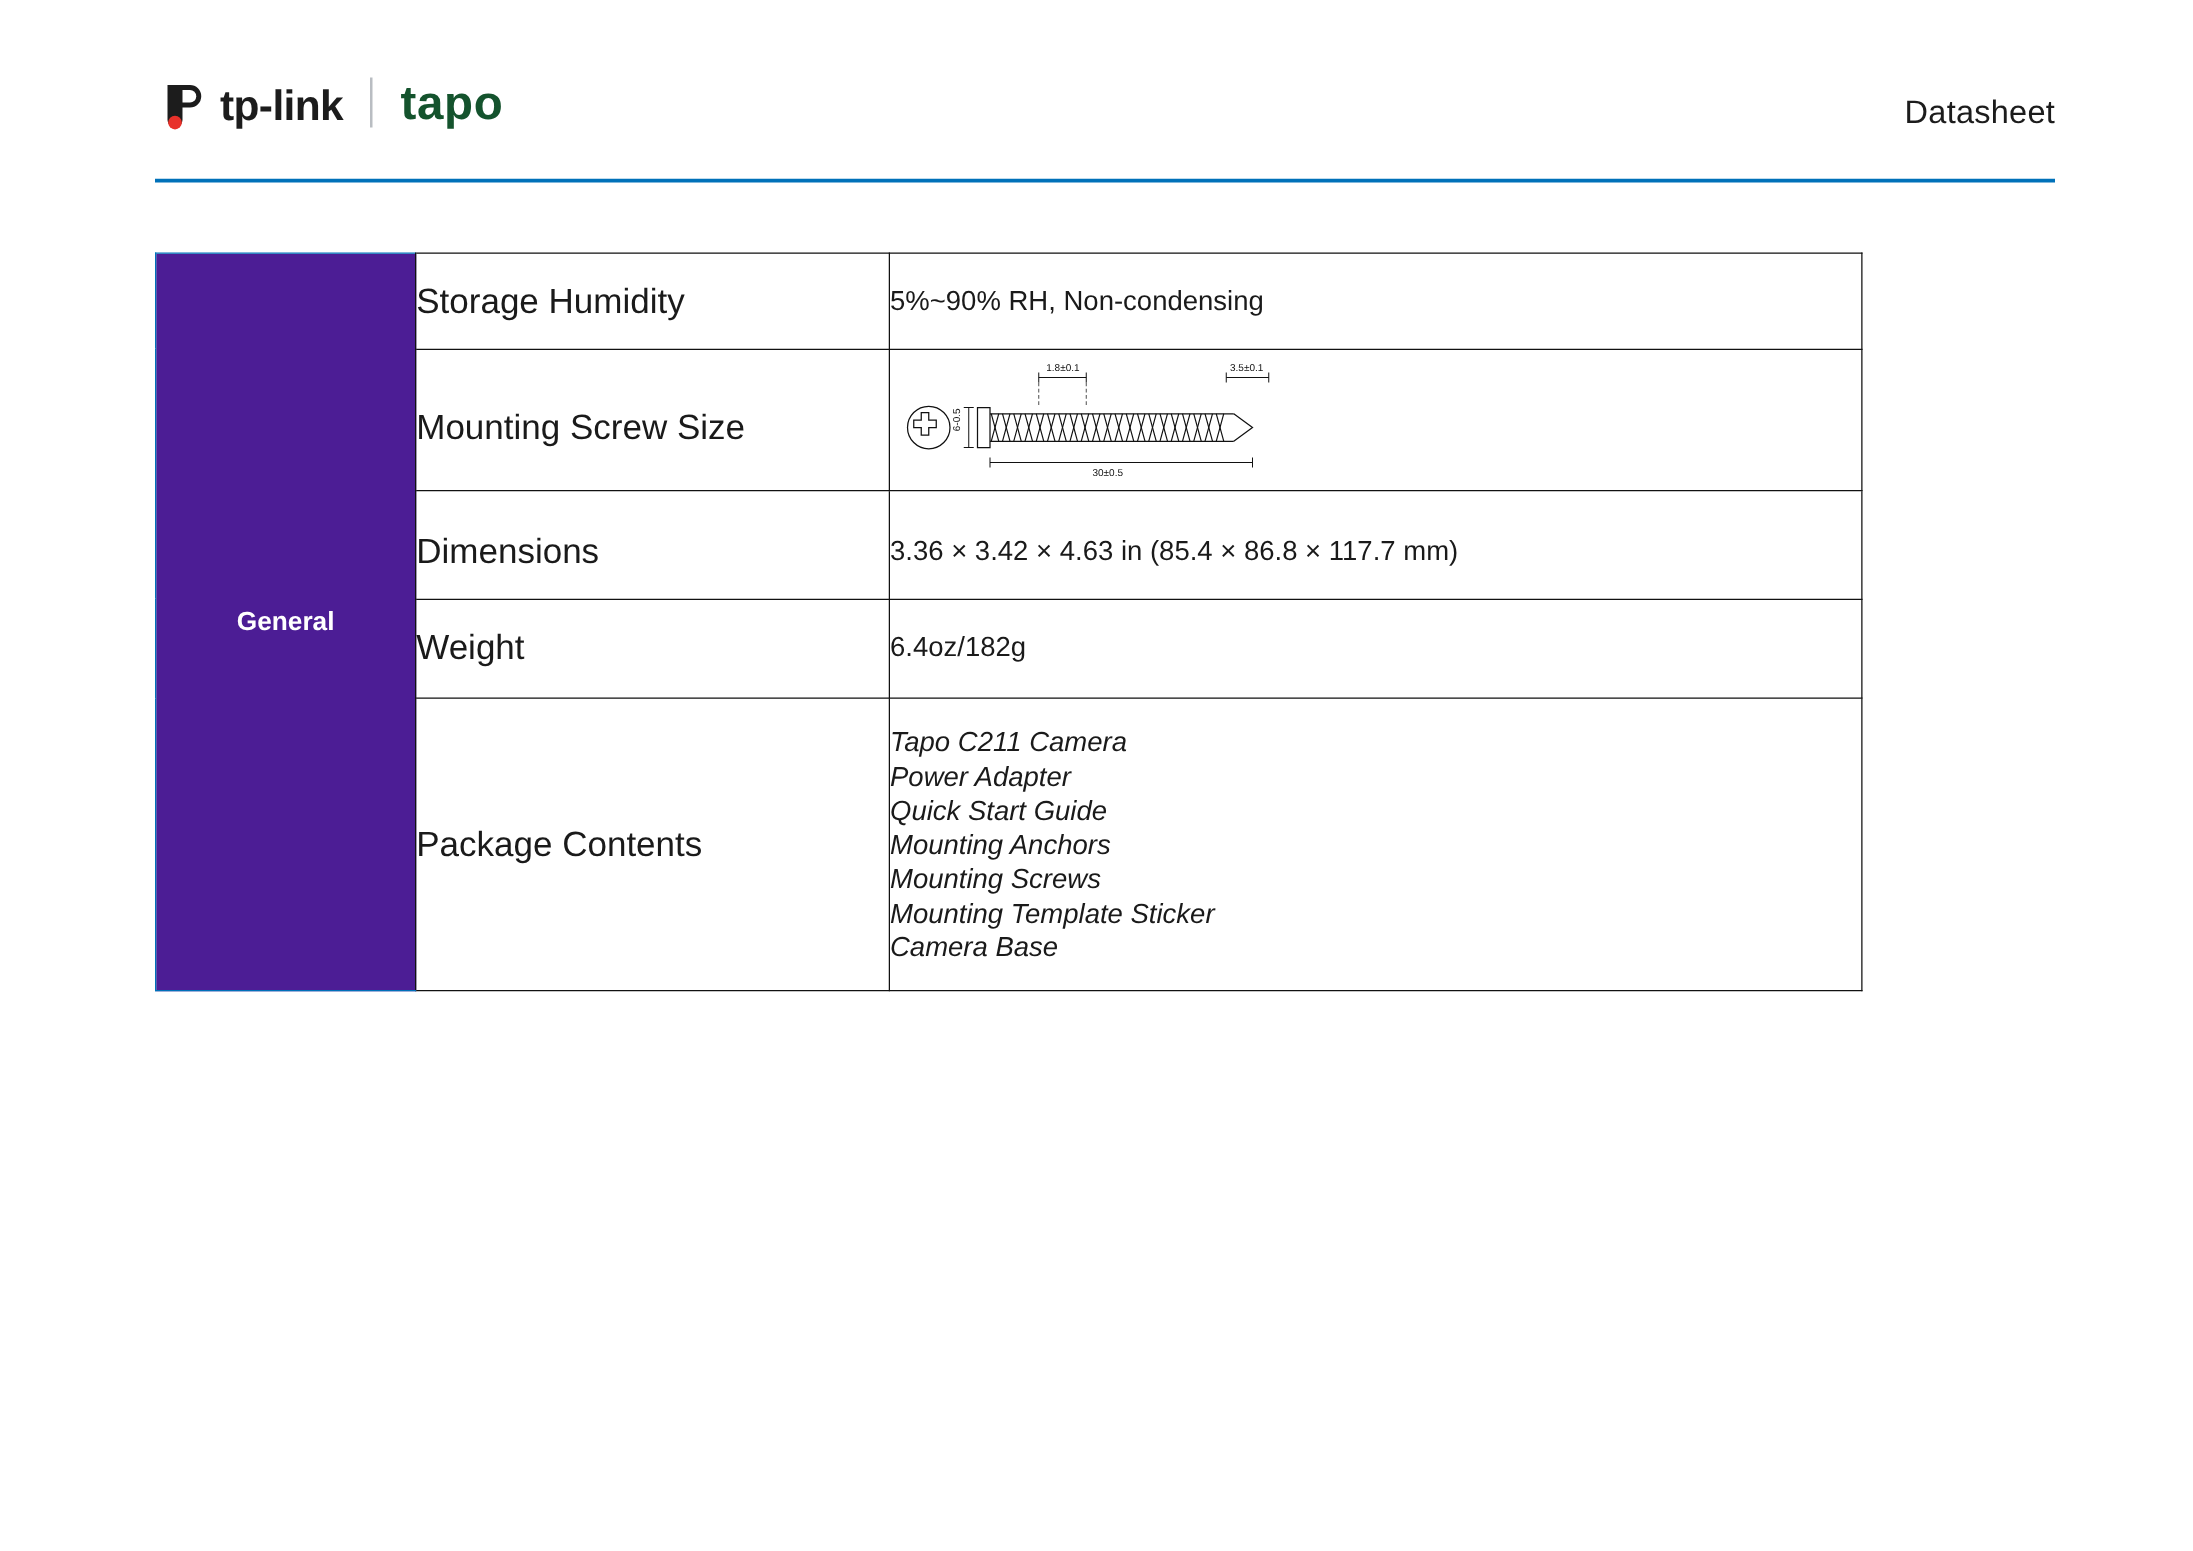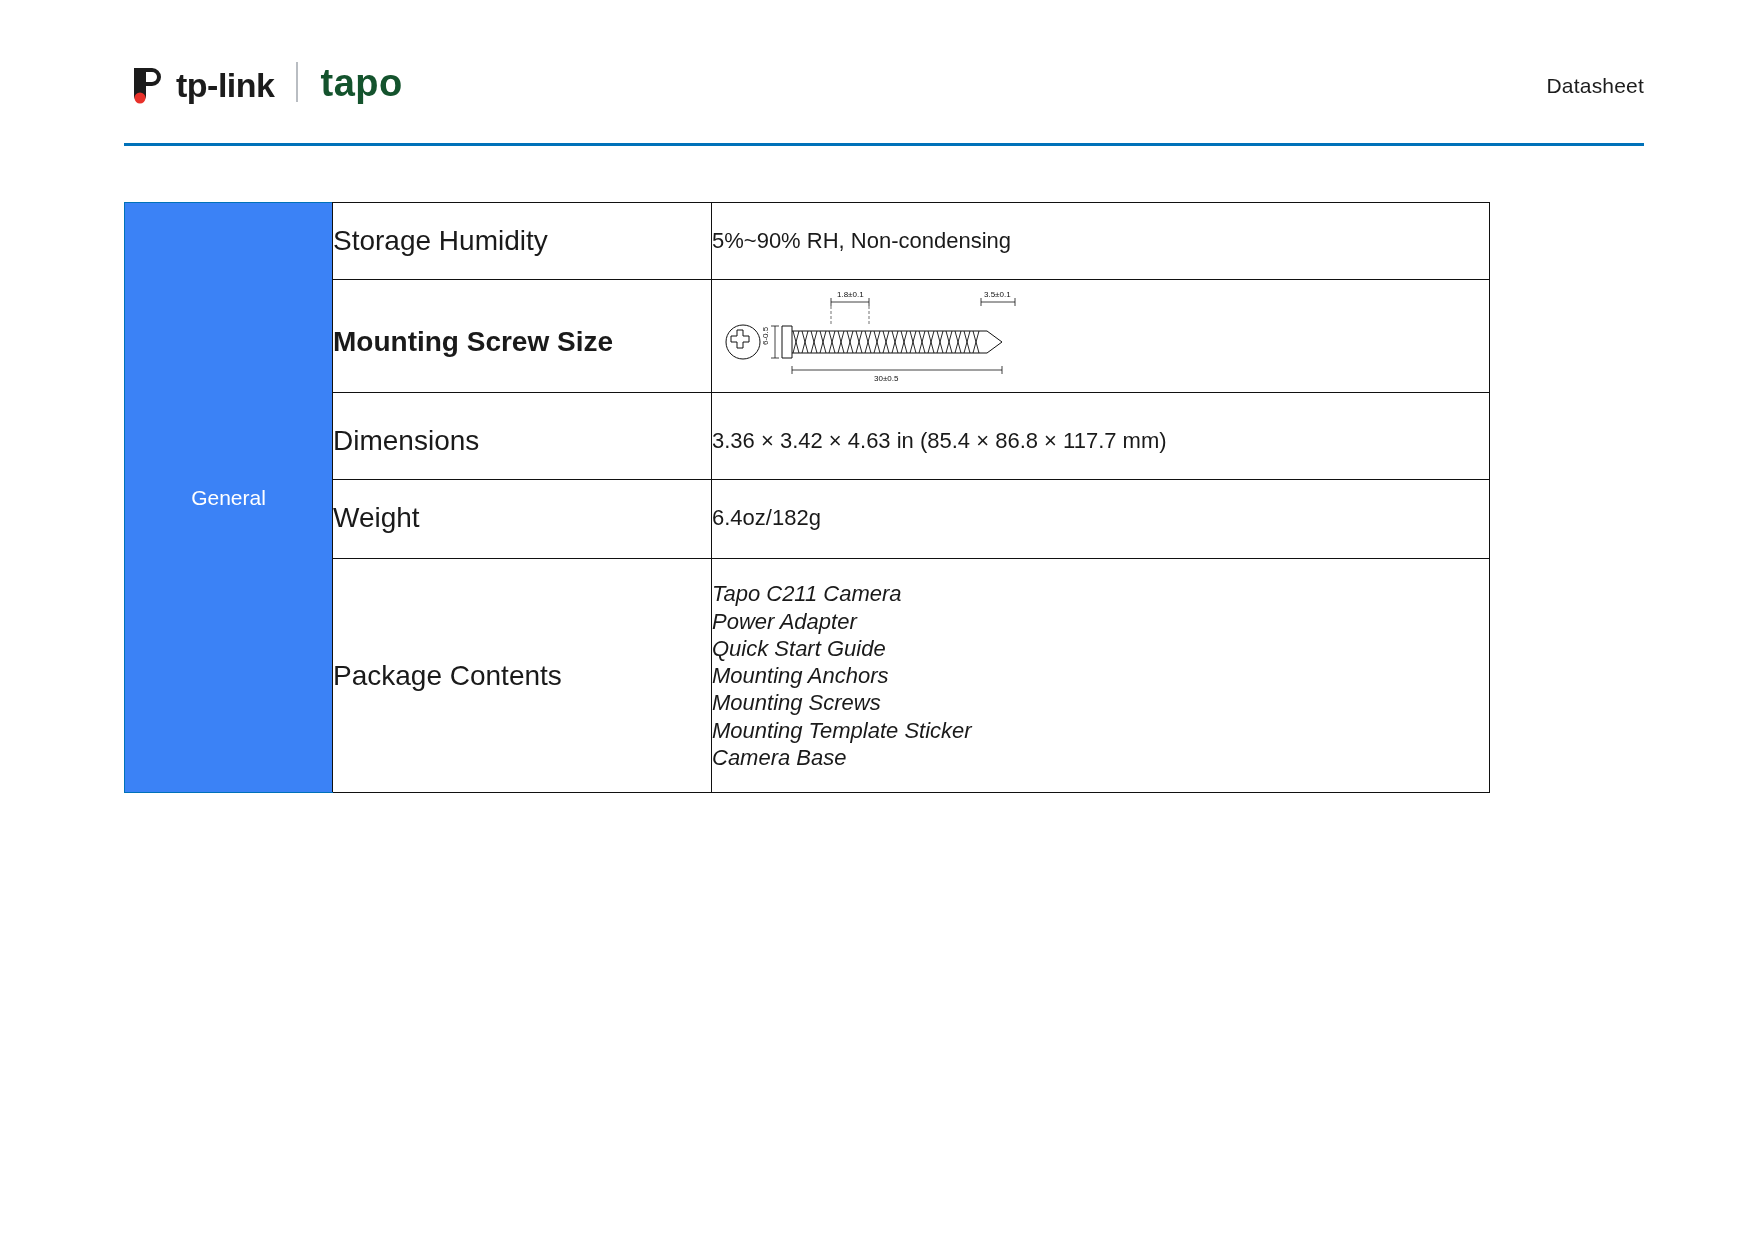--- a/index.html
+++ b/index.html
@@ -59,21 +59,21 @@
   .tapo-word {
     font-size: 38px;
     font-weight: 600;
     letter-spacing: 0.5px;
     color: #14532d;
   }
   .datasheet-title {
     position: absolute;
     right: 0;
     top: 12px;
-    font-size: 21px;
+    font-size: 26px;
     font-weight: 400;
     color: #1c1c1c;
     letter-spacing: 0.2px;
   }
   .header-rule {
     position: absolute;
     left: 124px;
     top: 143px;
     width: 1520px;
     height: 3px;
@@ -89,43 +89,43 @@
     border-collapse: collapse;
     table-layout: fixed;
   }
   .spec-table td {
     border: 1.5px solid #111111;
     padding: 0;
     vertical-align: middle;
   }
   .cat-cell {
     width: 207px;
-    background: #3b82f6;
+    background: #4c1d95;
     color: #ffffff;
     text-align: center;
     font-size: 21px;
-    font-weight: 400;
+    font-weight: 700;
     vertical-align: middle;
     border-color: #0071b9 !important;
     border-right: 1.5px solid #111111 !important;
   }
   .label-cell {
     width: 378px;
     font-size: 28px;
     padding: 16px 0 16px 19px;
     line-height: 1.35;
   }
   .value-cell {
     font-size: 22px;
     padding: 16px 0 16px 7px;
     line-height: 1.35;
   }
   .row-humidity .label-cell,
   .row-humidity .value-cell { padding-top: 19px; padding-bottom: 19px; }
-  .row-screw .label-cell { padding-top: 40px; padding-bottom: 28px; font-weight: bold; }
+  .row-screw .label-cell { padding-top: 40px; padding-bottom: 28px; }
   .row-screw .value-cell { padding: 10px 16px 10px 7px; }
   .row-dimensions .label-cell,
   .row-dimensions .value-cell { padding-top: 29px; padding-bottom: 19px; }
   .row-weight .label-cell,
   .row-weight .value-cell { padding-top: 19px; padding-bottom: 22px; }
   .row-package .label-cell { vertical-align: middle; }
   .row-package .value-cell { padding-top: 21px; padding-bottom: 21px; font-style: italic; }
 
   .pkg-list {
     margin: 0;

